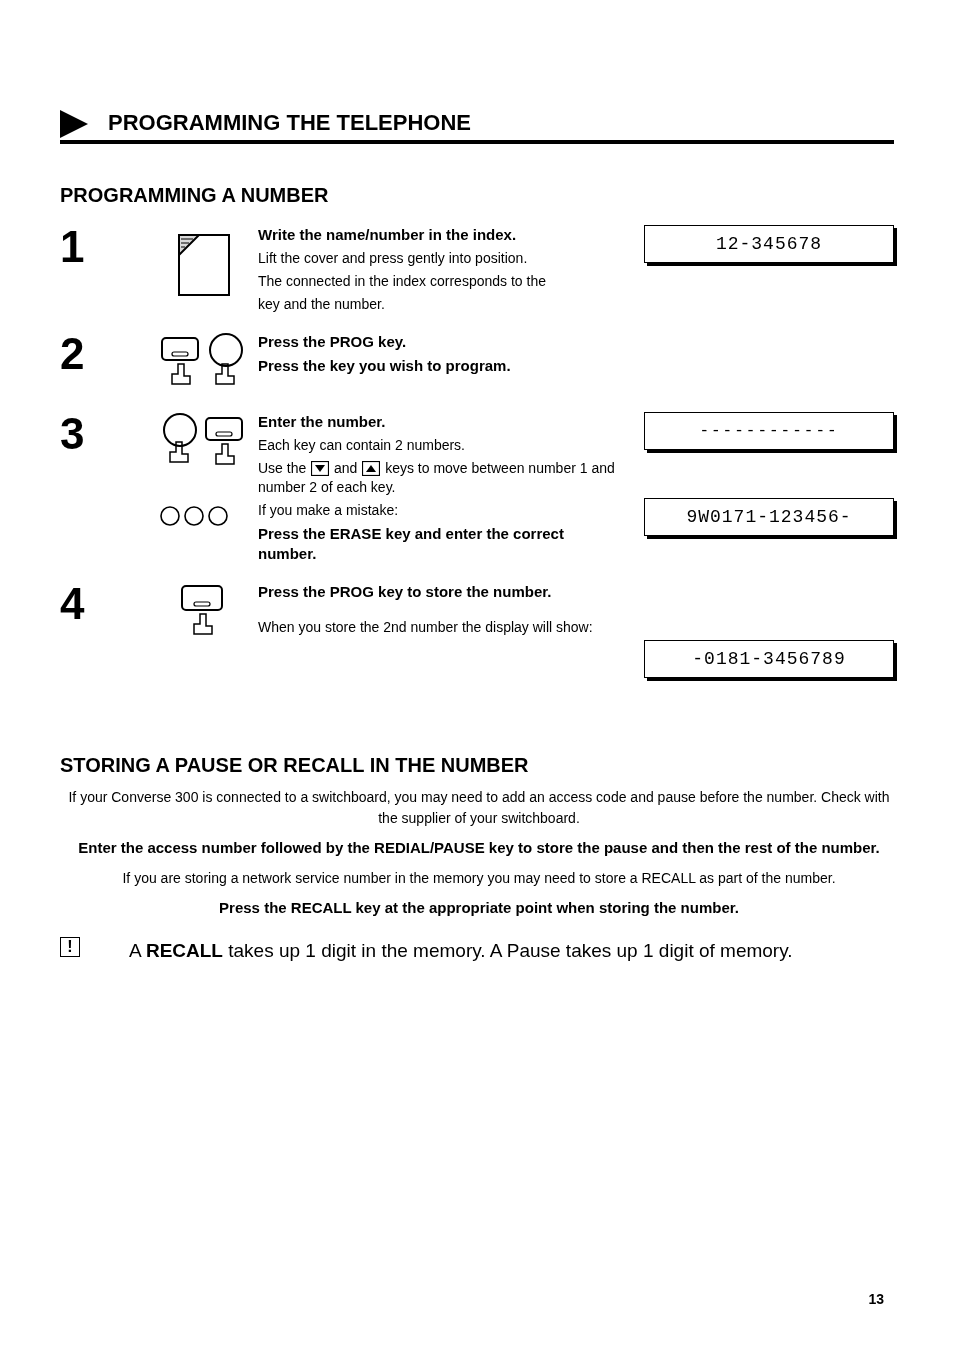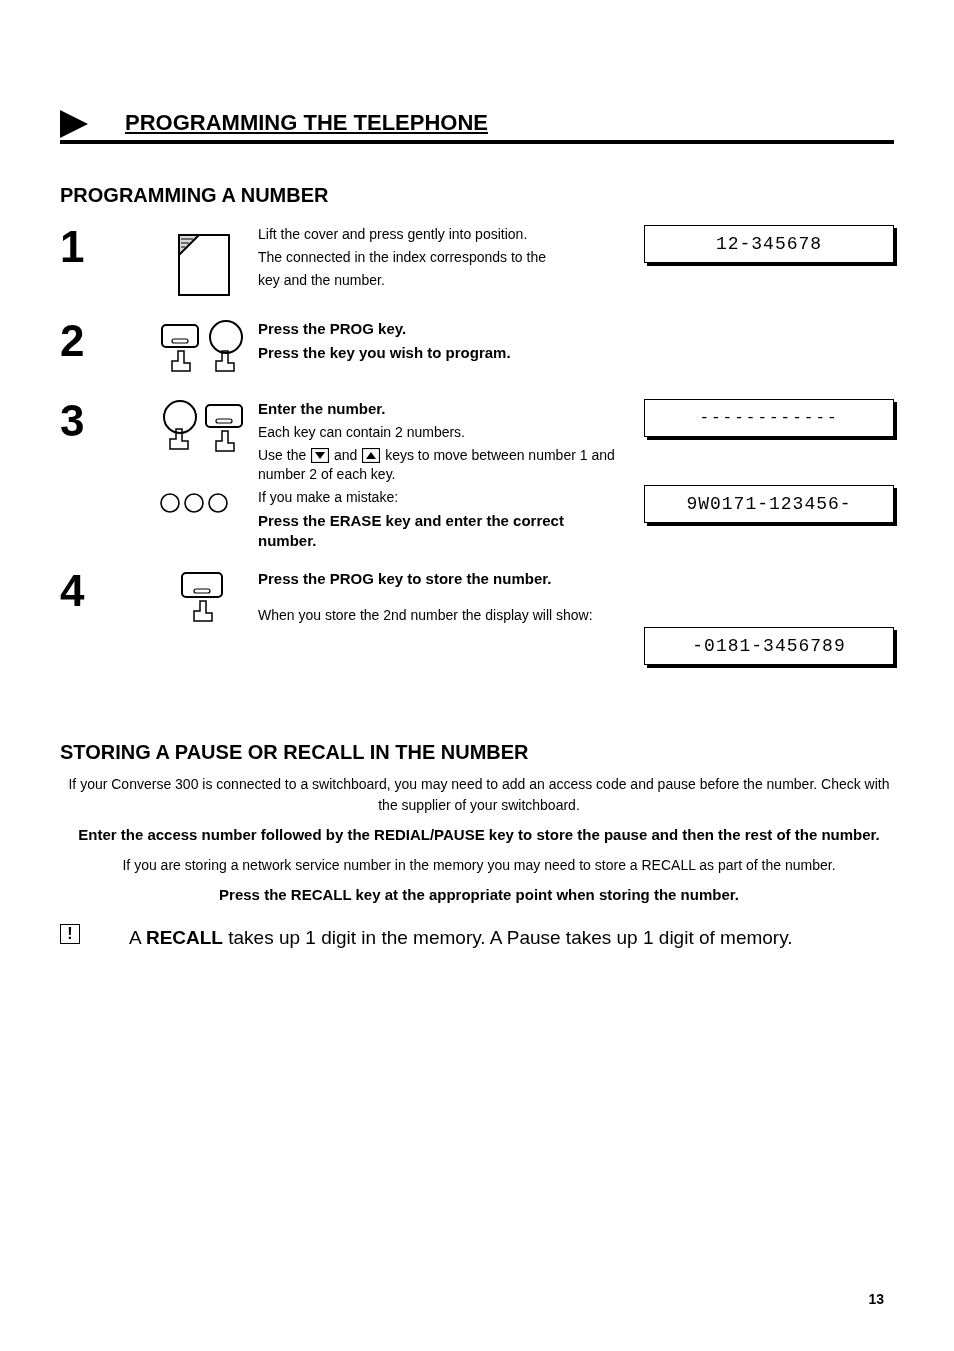--- a/index.html
+++ b/index.html
@@ -11,21 +11,21 @@
     width: 954px;
     height: 1351px;
     position: relative;
     color: #000;
   }
   .page { padding: 50px 60px 40px 60px; }
 
   
   .header-row { display: flex; align-items: flex-end; border-bottom: 4px solid #000; padding-bottom: 2px; margin-bottom: 10px; margin-top: 60px; }
   .header-tri svg { display: block; }
-  .header-title { font-size: 22px; font-weight: bold; margin-left: 35px; flex: 1; padding-bottom: 2px; text-decoration: underline; }
+  .header-title { font-size: 22px; font-weight: bold; margin-left: 18px; flex: 1; padding-bottom: 2px; }
 
   .section-title { font-size: 20px; font-weight: bold; margin: 40px 0 18px 0; }
   .section-title.tight { margin: 30px 0 10px 0; }
 
   
   .step { display: flex; align-items: flex-start; margin-bottom: 14px; }
   .step-num { width: 90px; font-size: 44px; font-weight: bold; line-height: 1; }
   .step-icon { width: 108px; display: flex; justify-content: center; align-items: flex-start; }
   .step-body { flex: 1; font-size: 14px; line-height: 1.35; padding-right: 20px; }
   .step-body .bold { font-weight: bold; font-size: 15px; }
@@ -83,20 +83,21 @@
       <svg width="70" height="80" viewBox="0 0 70 80">
         <polygon points="10,10 60,10 60,70 10,70" fill="none" stroke="#000" stroke-width="2"></polygon>
         <polygon points="10,10 30,10 10,30" fill="none" stroke="#000" stroke-width="2"></polygon>
         <path d="M10 10 L30 10 L10 30 Z" fill="#000" opacity="0.15"></path>
         <line x1="12" y1="14" x2="24" y2="14" stroke="#000" stroke-width="1"></line>
         <line x1="12" y1="18" x2="20" y2="18" stroke="#000" stroke-width="1"></line>
         <line x1="12" y1="22" x2="16" y2="22" stroke="#000" stroke-width="1"></line>
       </svg>
     </div>
     <div class="step-body">
+      <p class="bold">Write the name/number in the index.</p>
       <p>Lift the cover and press gently into position.</p>
       <p>The connected in the index corresponds to the</p>
       <p>key and the number.</p>
     </div>
     <div class="displays">
       <div class="disp-box">12-345678</div>
     </div>
   </div>
 
   <div class="step">

